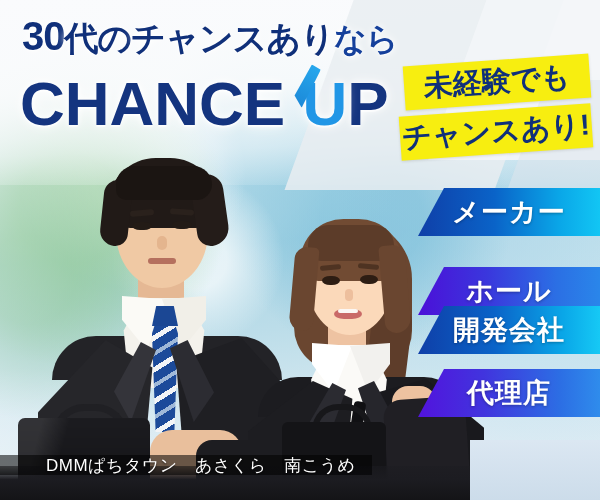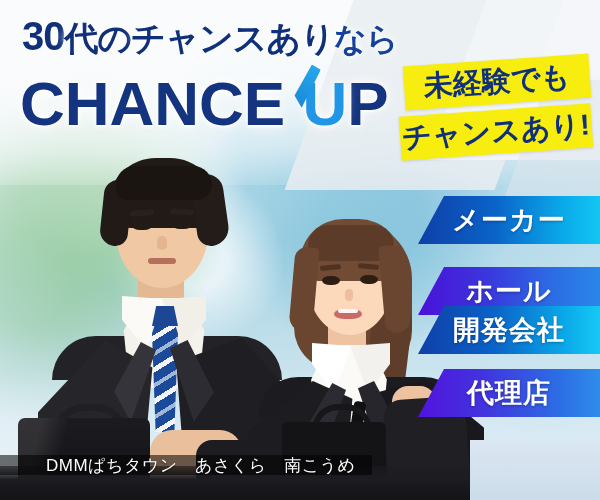--- a/index.html
+++ b/index.html
@@ -190,21 +190,21 @@
 
   
   .cat{
     position:absolute;right:0;height:48px;width:182px;
     clip-path:polygon(26px 0,100% 0,100% 100%,0 100%);
     display:flex;align-items:center;justify-content:center;
     color:#ffffff;font-weight:bold;font-size:27px;letter-spacing:1px;
     text-shadow:0 1px 3px rgba(0,0,0,.30);
     box-shadow:0 2px 5px rgba(0,0,0,.18);
   }
-  .cat-0{top:196px;background:linear-gradient(90deg,#0f3fa8 0%,#0a63c8 42%,#0aa7e8 78%,#12c6f4 100%);}
+  .cat-0{top:188px;background:linear-gradient(90deg,#0f3fa8 0%,#0a63c8 42%,#0aa7e8 78%,#12c6f4 100%);}
   .cat-1{top:243px;background:linear-gradient(90deg,#4b10d8 0%,#3a37dd 38%,#2b6fe4 76%,#2a86ea 100%);margin-top:24px;}
   .cat-2{top:306px;background:linear-gradient(90deg,#0f3fa8 0%,#0a63c8 42%,#0aa7e8 80%,#16c9f5 100%);}
   .cat-3{top:369px;background:linear-gradient(90deg,#5213dd 0%,#4134de 36%,#2c6ee4 78%,#2f8cec 100%);}
   .cat-4{top:432px;width:190px;background:linear-gradient(90deg,#0d46b8 0%,#0a6fd2 38%,#0ab3ee 78%,#10d4fb 100%);}
 
   
   .caption-bar{
     position:absolute;left:0;top:455px;width:372px;height:20px;
     background:rgba(0,0,0,.55);
     display:flex;align-items:center;

